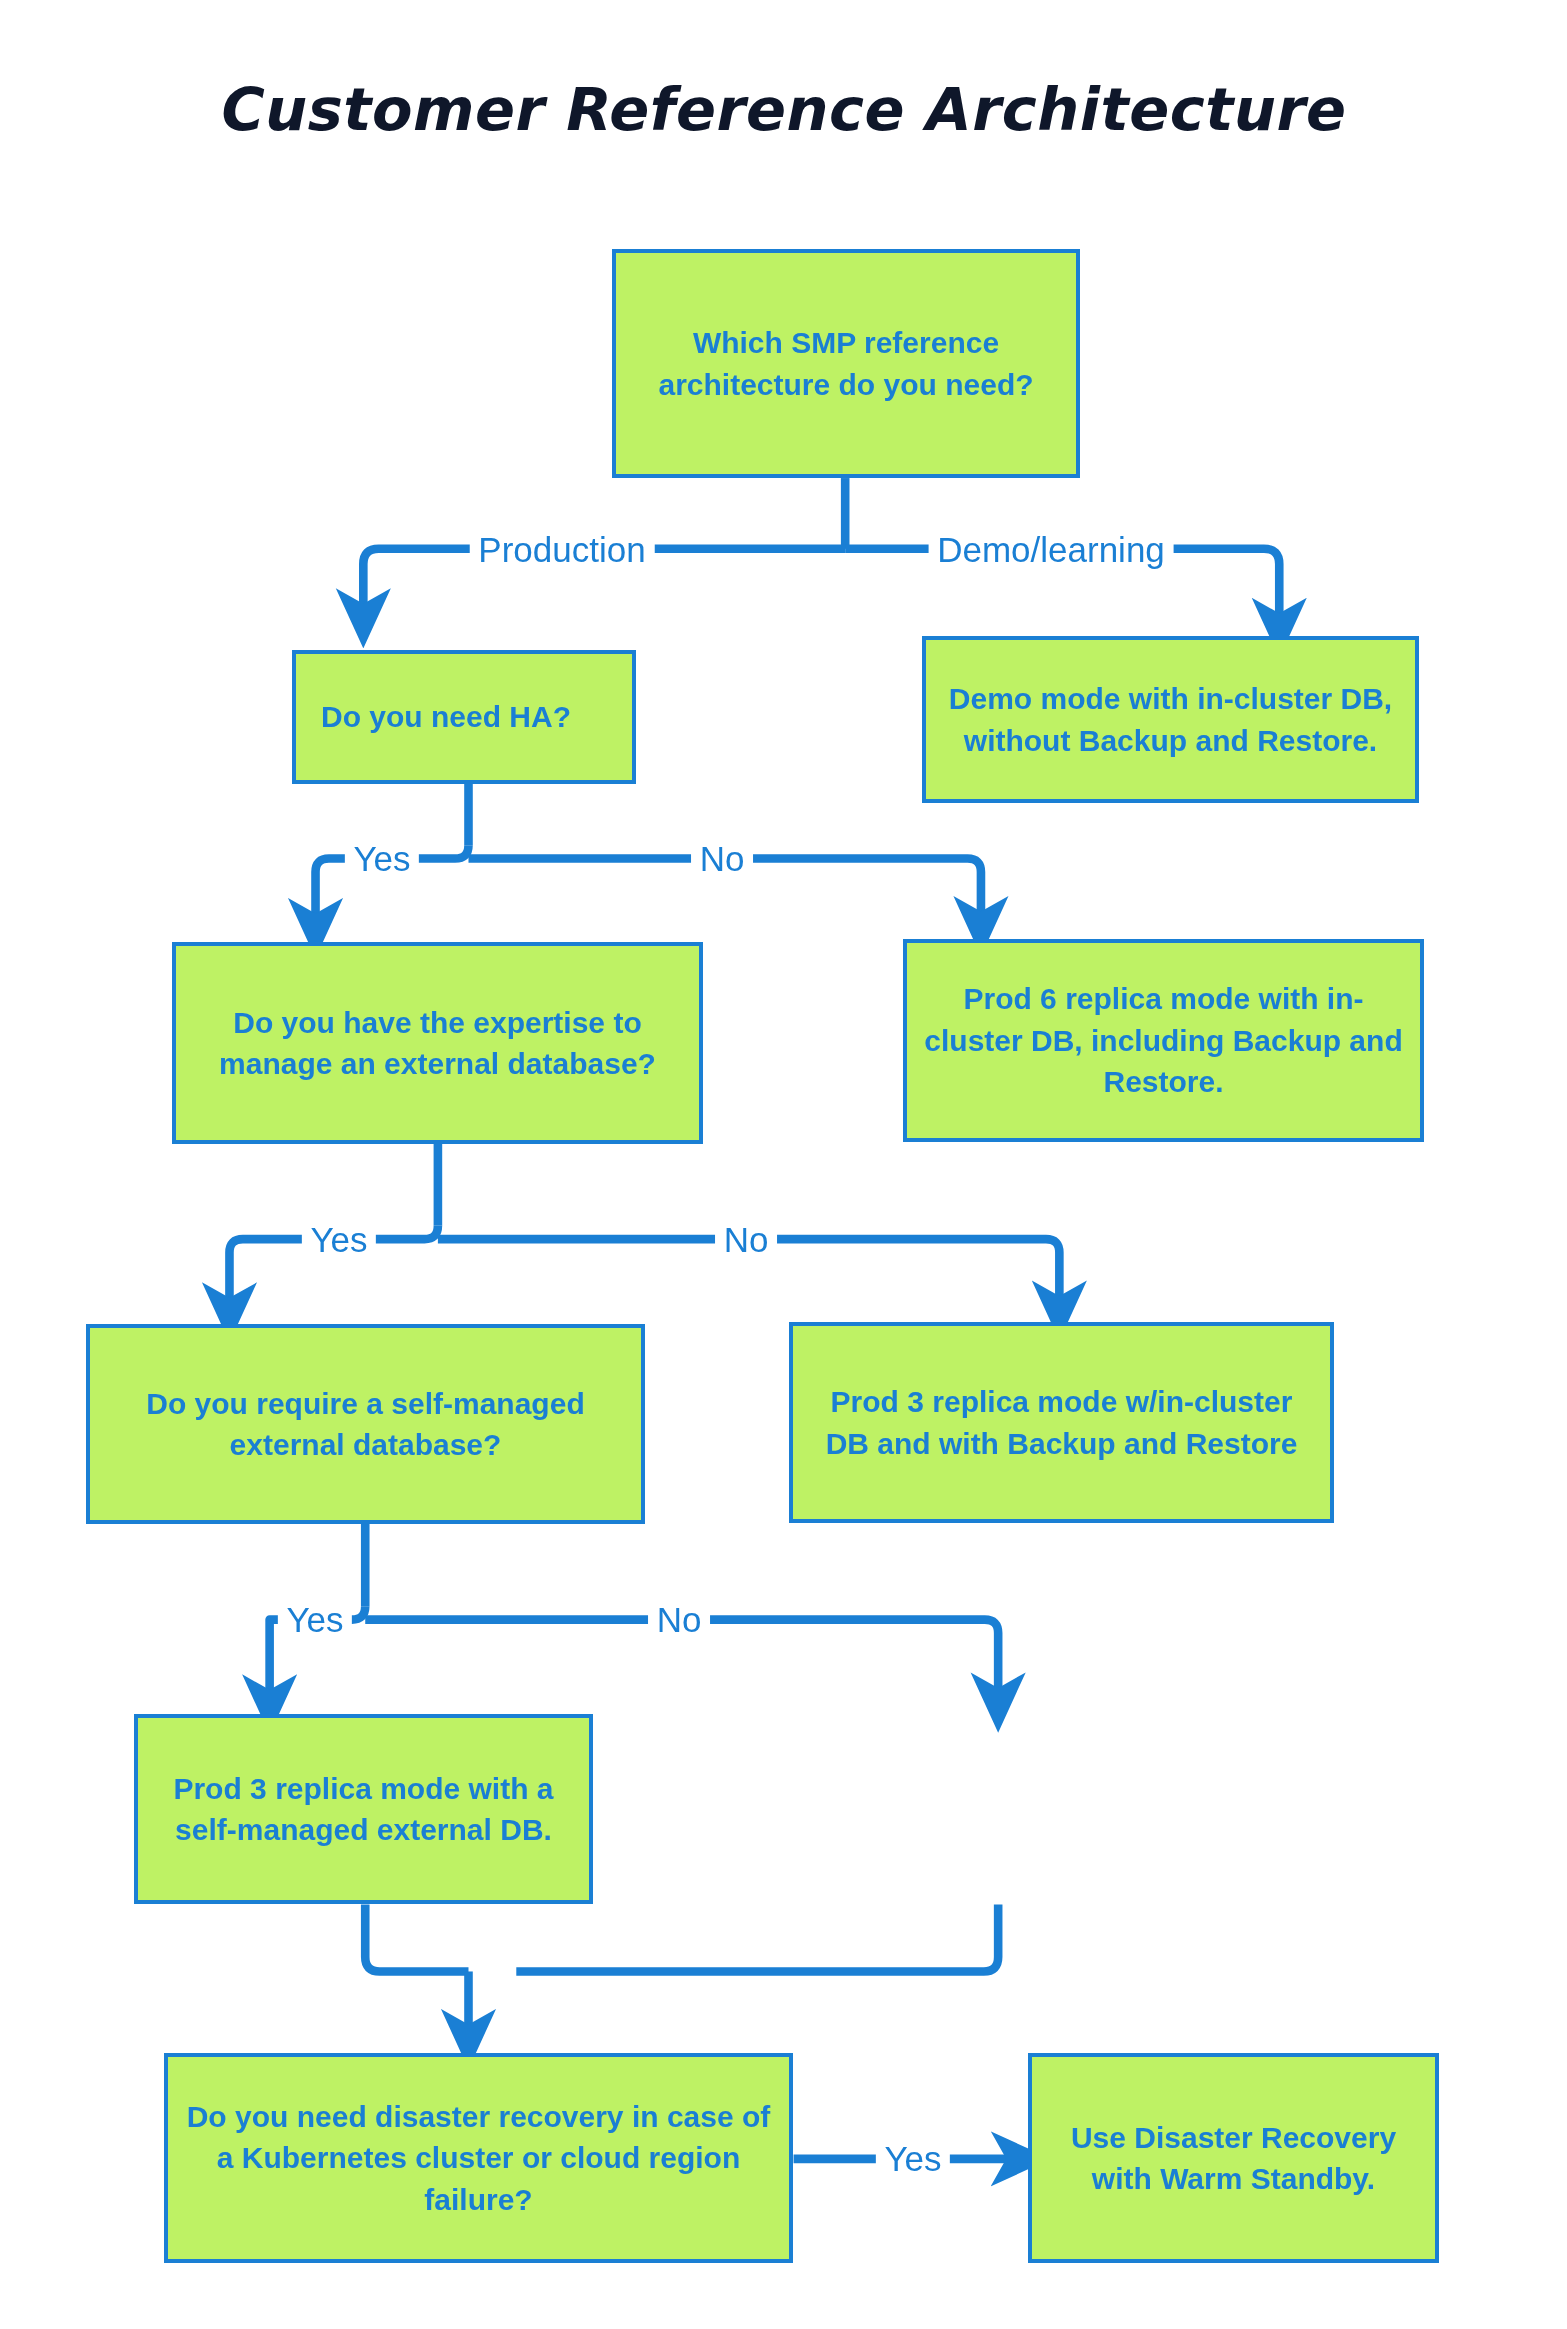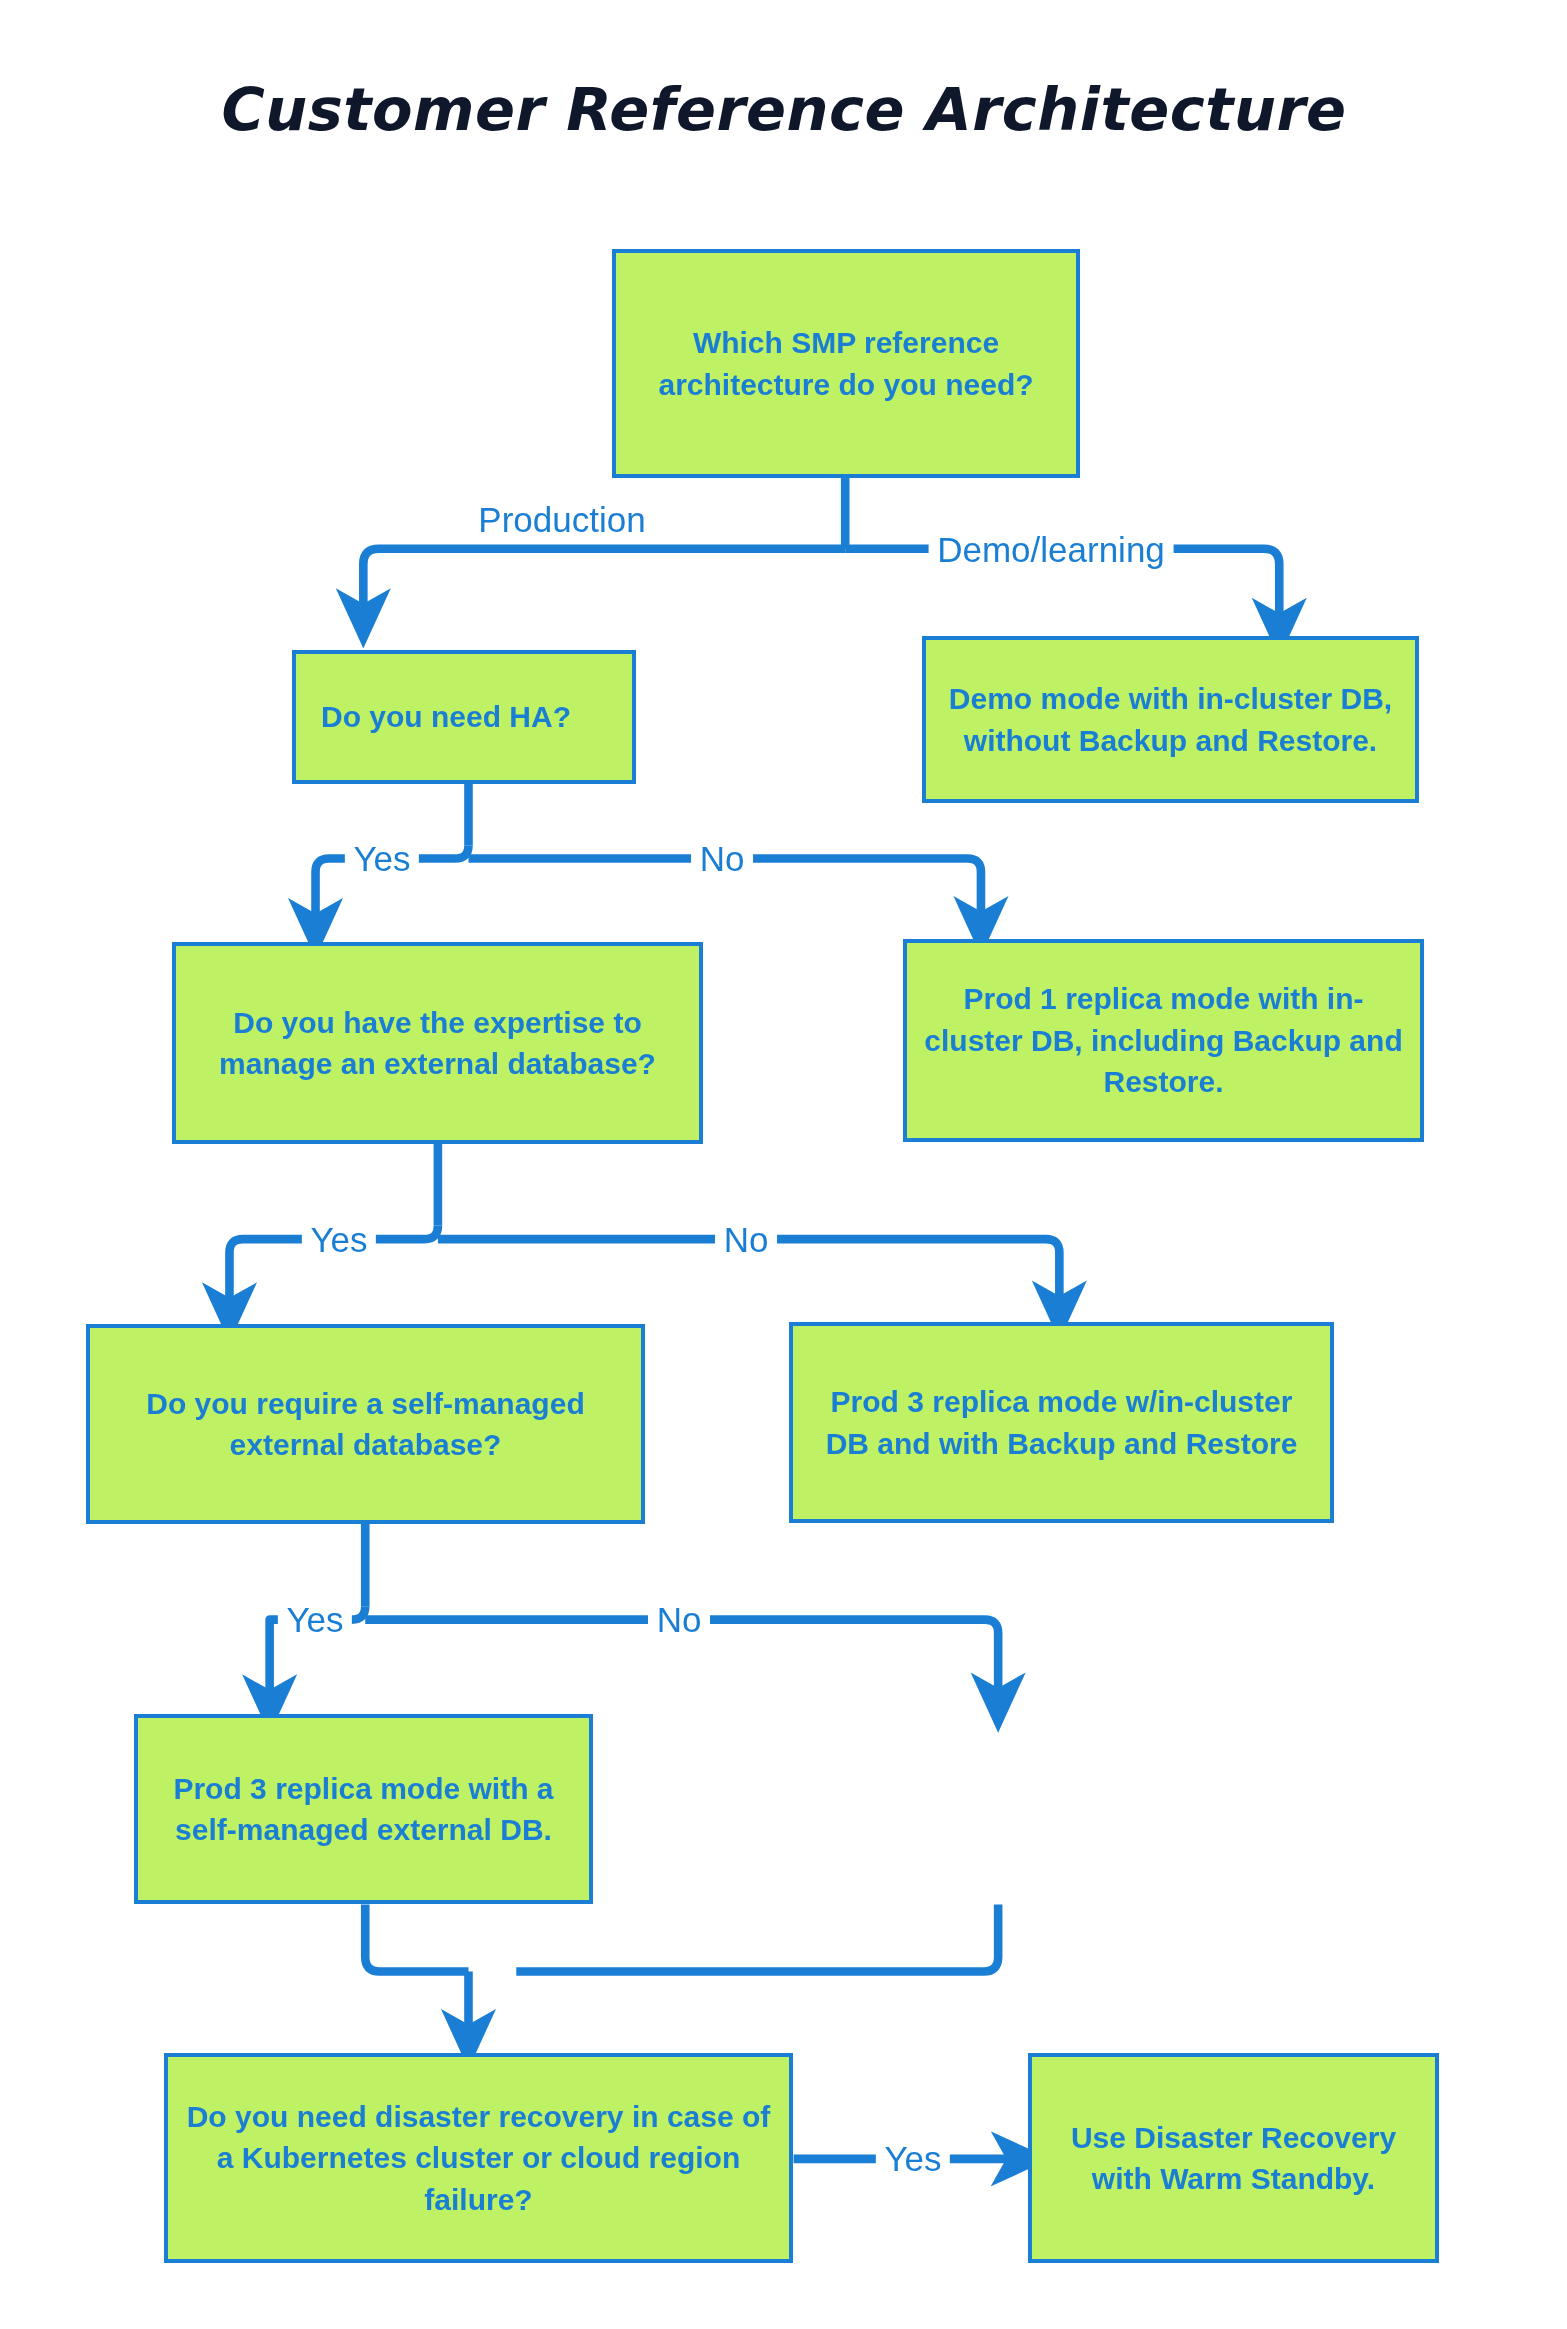--- a/index.html
+++ b/index.html
@@ -131,21 +131,21 @@
 
   <div class="node" style="left:922px; top:636px; width:497px; height:167px;">
     <div class="txt">Demo mode with in-cluster DB, without Backup and Restore.</div>
   </div>
 
   <div class="node" style="left:172px; top:942px; width:531px; height:202px;">
     <div class="txt">Do you have the expertise to manage an external database?</div>
   </div>
 
   <div class="node" style="left:903px; top:939px; width:521px; height:203px;">
-    <div class="txt">Prod 1 replica mode with in-cluster DB, including Backup and Restore.</div>
+    <div class="txt">Prod 6 replica mode with in-cluster DB, including Backup and Restore.</div>
   </div>
 
   <div class="node" style="left:86px; top:1324px; width:559px; height:200px;">
     <div class="txt">Do you require a self-managed external database?</div>
   </div>
 
   <div class="node" style="left:789px; top:1322px; width:545px; height:201px;">
     <div class="txt">Prod 3 replica mode w/in-cluster DB and with Backup and Restore</div>
   </div>
 
@@ -155,21 +155,21 @@
 
 
   <div class="node" style="left:164px; top:2053px; width:629px; height:210px;">
     <div class="txt">Do you need disaster recovery in case of a Kubernetes cluster or cloud region failure?</div>
   </div>
 
   <div class="node" style="left:1028px; top:2053px; width:411px; height:210px;">
     <div class="txt">Use Disaster Recovery with Warm Standby.</div>
   </div>
 
-  <div class="edge-label" style="left:562px; top:519px;">Production</div>
+  <div class="edge-label" style="left:562px; top:549px;">Production</div>
 
   <div class="edge-label" style="left:1051px; top:549px;">Demo/learning</div>
 
   <div class="edge-label" style="left:382px; top:858px;">Yes</div>
 
   <div class="edge-label" style="left:722px; top:858px;">No</div>
 
   <div class="edge-label" style="left:339px; top:1239px;">Yes</div>
 
   <div class="edge-label" style="left:746px; top:1239px;">No</div>

